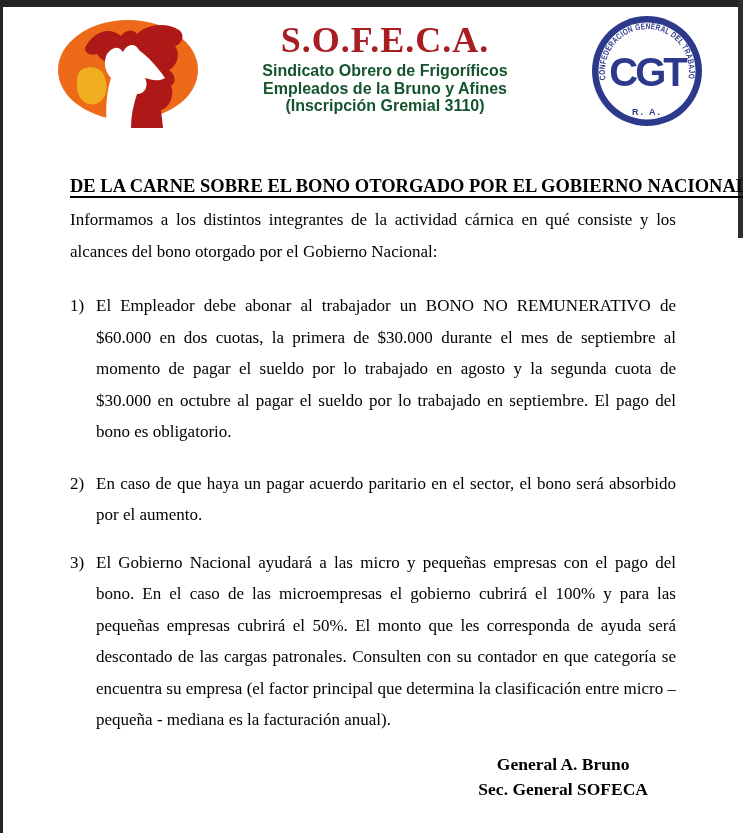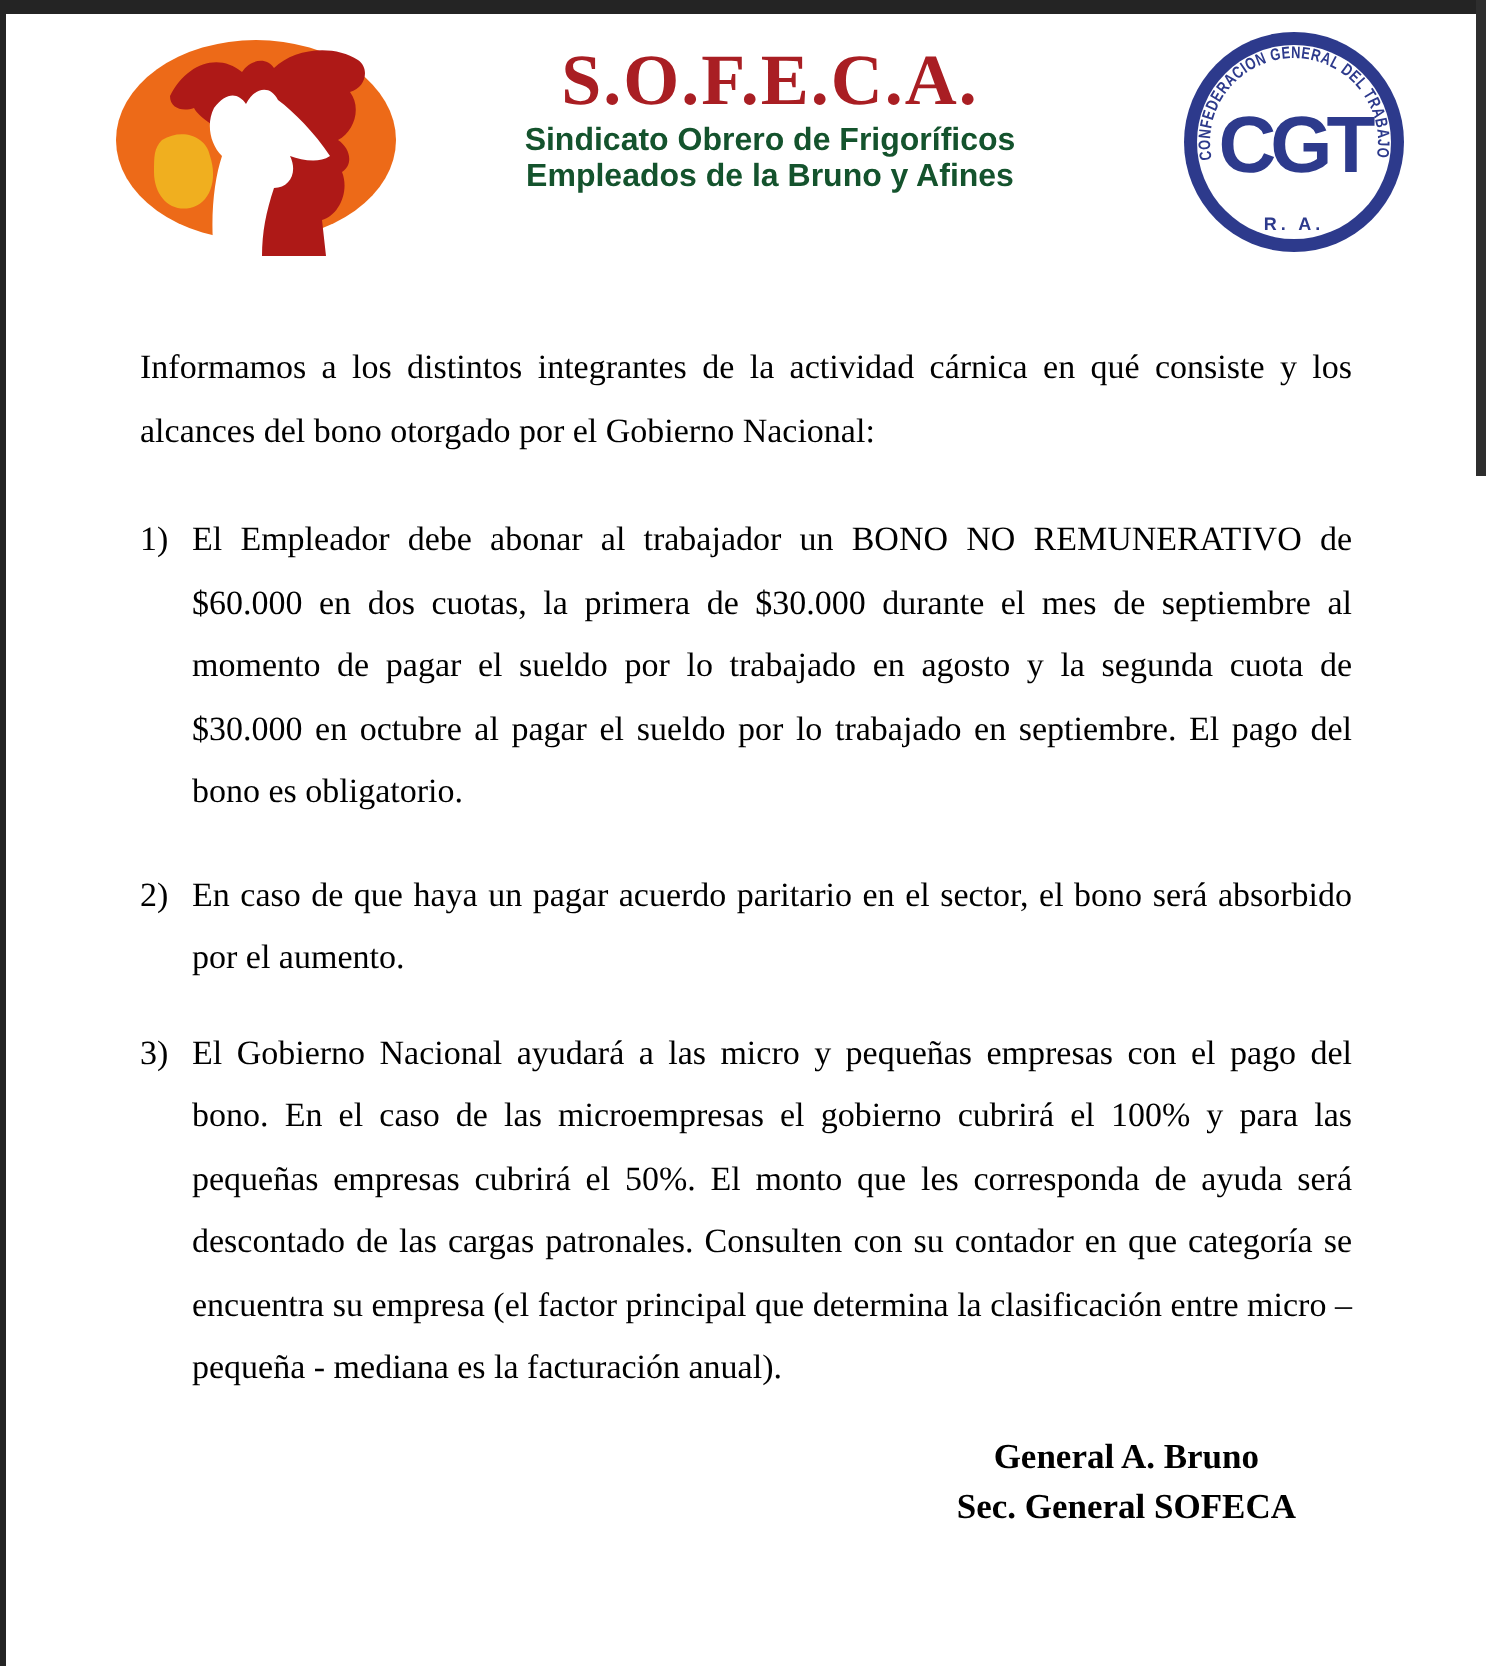--- a/index.html
+++ b/index.html
@@ -113,37 +113,39 @@
         <path fill="#ffffff" d="M52,112 C50,92 52,74 56,62 C50,56 48,46 52,38
                  C58,30 64,30 68,36 C72,28 80,26 84,34
                  C92,40 102,50 110,62 C104,66 96,64 90,62
                  C94,70 90,78 82,78 C78,90 76,100 76,112 Z"></path>
       </svg>
 
       <div class="org-block">
         <div class="org-acronym">S.O.F.E.C.A.</div>
         <div class="org-sub">Sindicato Obrero de Frigoríficos</div>
         <div class="org-sub">Empleados de la Bruno y Afines</div>
+        <div class="org-sub">(Inscripción Gremial 3110)</div>
       </div>
 
       <svg class="logo-cgt" width="124" height="118" viewBox="0 0 124 118" aria-hidden="true">
         <circle cx="62" cy="59" r="55" fill="#2D3A8C"></circle>
         <circle cx="62" cy="59" r="48.5" fill="#ffffff"></circle>
         <defs>
           <path id="cgt-arc" d="M 20.9,67.7 A 42,42 0 1 1 103.1,67.7" fill="none"></path>
         </defs>
         <text font-family="Liberation Sans, sans-serif" font-size="8.4" font-weight="bold" fill="#2D3A8C" letter-spacing="0.4">
           <textPath href="#cgt-arc" startOffset="0" textLength="148" lengthAdjust="spacingAndGlyphs">CONFEDERACION GENERAL DEL TRABAJO</textPath>
         </text>
         <text x="62" y="74" text-anchor="middle" font-family="Liberation Sans, sans-serif" font-size="40" font-weight="bold" letter-spacing="-3" fill="#2D3A8C">CGT</text>
         <text x="62" y="103" text-anchor="middle" font-family="Liberation Sans, sans-serif" font-size="9" font-weight="bold" letter-spacing="2" fill="#2D3A8C">R. A.</text>
       </svg>
     </div>
 
     <div class="main-title">
+      <div class="line">DE LA CARNE SOBRE EL BONO OTORGADO POR EL GOBIERNO NACIONAL</div>
     </div>
 
     <p class="intro">Informamos a los distintos integrantes de la actividad cárnica en qué consiste y los alcances del bono otorgado por el Gobierno Nacional:</p>
 
     <div class="item item-1">
       <span class="num">1)</span>
       <span class="txt">El Empleador debe abonar al trabajador un BONO NO REMUNERATIVO de $60.000 en dos cuotas, la primera de $30.000 durante el mes de septiembre al momento de pagar el sueldo por lo trabajado en agosto y la segunda cuota de $30.000 en octubre al pagar el sueldo por lo trabajado en septiembre. El pago del bono es obligatorio.</span>
     </div>
 
     <div class="item item-2">

